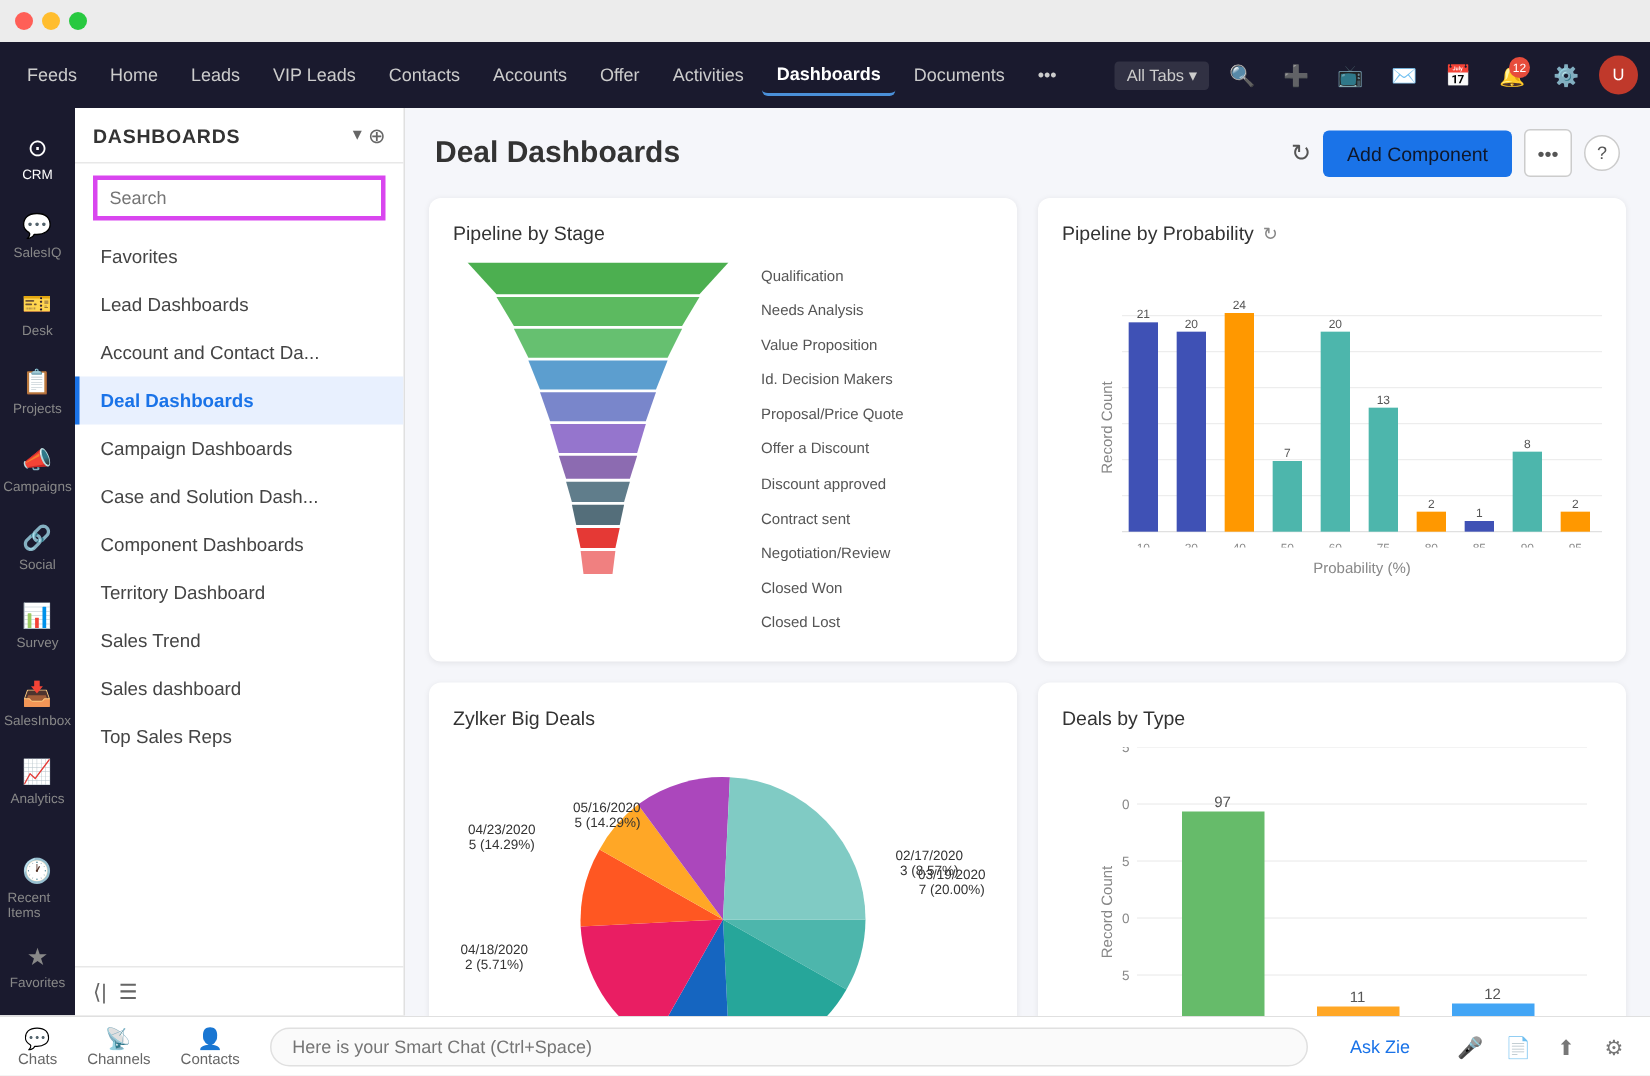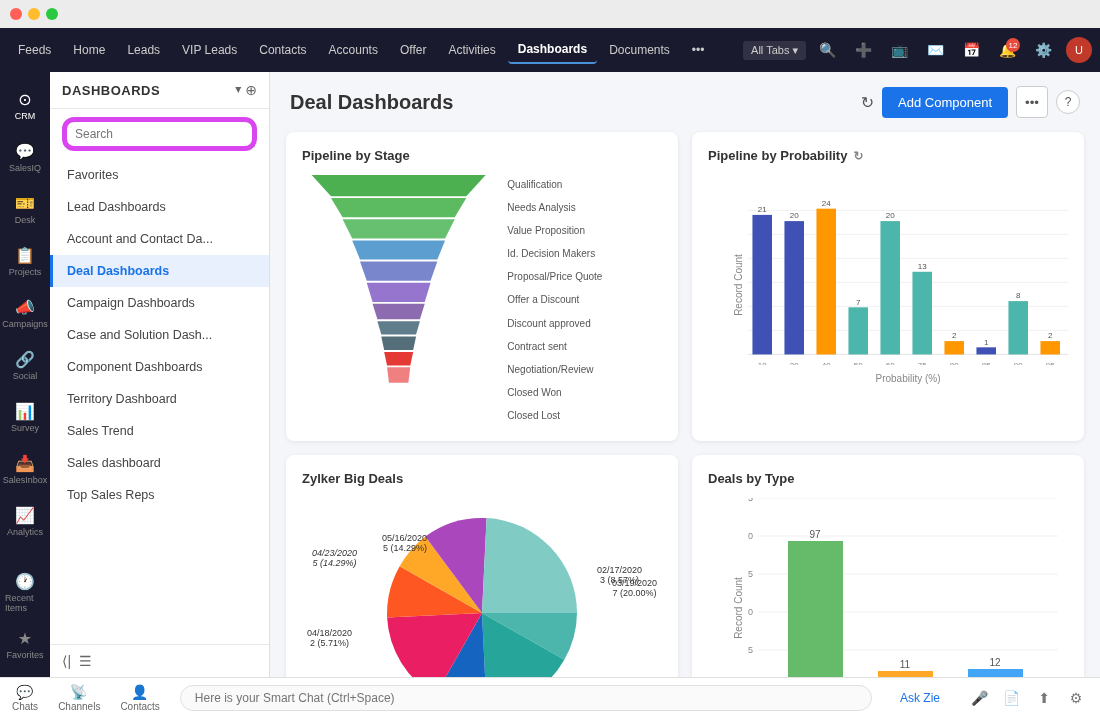--- a/index.html
+++ b/index.html
@@ -33,39 +33,39 @@
     .icon-sidebar-item .icon-label { font-size: 9px; }
     .icon-sidebar-item .icon-glyph { font-size: 16px; }
     .icon-sidebar-bottom { margin-top: auto; }
 
     
     .sidebar { width: 220px; background: #fff; border-right: 1px solid #e0e0e0; display: flex; flex-direction: column; flex-shrink: 0; }
     .sidebar-header { padding: 10px 12px; display: flex; align-items: center; gap: 6px; border-bottom: 1px solid #e8e8e8; }
     .sidebar-title { font-size: 13px; font-weight: 700; color: #333; letter-spacing: 0.5px; }
     .sidebar-header-icons { display: flex; gap: 4px; margin-left: auto; }
     .sidebar-search { padding: 8px 12px; }
-    .sidebar-search input { width: 100%; border: 5px solid #d946ef; border-radius: 12px; padding: 5px 8px; font-size: 12px; outline: none; color: #555; }
+    .sidebar-search input { width: 100%; border: 3px solid #d946ef; border-radius: 0; padding: 5px 8px; font-size: 12px; outline: none; color: #555; }
     .sidebar-menu { overflow-y: auto; flex: 1; }
     .sidebar-item { padding: 9px 14px; font-size: 12.5px; color: #444; cursor: pointer; border-left: 3px solid transparent; }
     .sidebar-item.active { color: #1a73e8; font-weight: 600; background: #e8f0fe; border-left-color: #1a73e8; }
 
     
     .content { flex: 1; background: #f5f6fa; overflow: auto; padding: 0; display: flex; flex-direction: column; }
     .content-header { padding: 14px 20px 10px; display: flex; align-items: center; gap: 10px; background: #f5f6fa; }
     .content-title { font-size: 20px; font-weight: 600; color: #333; flex: 1; }
     .content-header-actions { display: flex; align-items: center; gap: 8px; }
-    .btn-add-component { background: #1a73e8; color: #ffffff; border: none; padding: 8px 16px; border-radius: 4px; font-size: 13px; font-weight: 500; cursor: pointer; }
+    .btn-add-component { background: #1a73e8; color: #0f172a; border: none; padding: 8px 16px; border-radius: 4px; font-size: 13px; font-weight: 500; cursor: pointer; }
     .btn-more { width: 32px; height: 32px; border: 1px solid #ccc; border-radius: 4px; background: #fff; cursor: pointer; display: flex; align-items: center; justify-content: center; color: #555; }
     .btn-help { width: 24px; height: 24px; border: 1px solid #ccc; border-radius: 50%; background: #fff; cursor: pointer; display: flex; align-items: center; justify-content: center; color: #555; font-size: 12px; }
     .btn-refresh { background: none; border: none; cursor: pointer; color: #555; font-size: 16px; }
 
     
     .dashboard-grid { display: grid; grid-template-columns: 1fr 1fr; gap: 14px; padding: 4px 16px 16px; flex: 1; }
     .chart-card { background: #fff; border-radius: 8px; box-shadow: 0 1px 4px rgba(0,0,0,0.08); padding: 16px; display: flex; flex-direction: column; }
-    .chart-title { font-size: 13px; font-weight: 700; color: #333; margin-bottom: 12px; display: flex; align-items: center; gap: 6px; }
+    .chart-title { font-size: 13px; font-weight: 400; color: #333; margin-bottom: 12px; display: flex; align-items: center; gap: 6px; }
     .chart-area { flex: 1; position: relative; }
 
     
     .bottom-bar { height: 40px; background: #fff; border-top: 1px solid #e0e0e0; display: flex; align-items: center; padding: 0 12px; gap: 20px; flex-shrink: 0; }
     .bottom-tab { display: flex; flex-direction: column; align-items: center; gap: 1px; color: #666; cursor: pointer; font-size: 10px; }
     .bottom-tab .icon-glyph { font-size: 14px; }
     .bottom-chat-input { flex: 1; border: 1px solid #e0e0e0; border-radius: 20px; padding: 5px 14px; font-size: 12px; color: #888; background: #fafafa; }
     .bottom-ask { background: none; border: none; color: #1a73e8; font-size: 12px; font-weight: 500; cursor: pointer; padding: 0 8px; }
     .bottom-right-icons { display: flex; gap: 8px; align-items: center; }
     .bottom-icon-btn { color: #777; font-size: 14px; cursor: pointer; width: 24px; height: 24px; display: flex; align-items: center; justify-content: center; }
@@ -327,21 +327,21 @@
 
             <path d="M0,0 L4.6,-94.9 A95,95 0 0,1 95,0 Z" fill="#80cbc4"></path>
           </svg>
         </div>
 
         <div style="position:relative;margin-top:-200px;height:200px;pointer-events:none;">
           <span style="position:absolute;top:5px;right:20px;font-size:9px;color:#333;text-align:center;margin-top:32px;">02/17/2020<br>3 (8.57%)</span>
           <span style="position:absolute;top:50px;right:5px;font-size:9px;color:#333;text-align:center;">03/19/2020<br>7 (20.00%)</span>
 
           <span style="position:absolute;top:100px;left:5px;font-size:9px;color:#333;text-align:center;">04/18/2020<br>2 (5.71%)</span>
-          <span style="position:absolute;top:20px;left:10px;font-size:9px;color:#333;text-align:center;font-style:italic;">04/23/2020<br>5 (14.29%)</span>
+          <span style="position:absolute;top:20px;left:10px;font-size:9px;color:#333;text-align:center;">04/23/2020<br>5 (14.29%)</span>
           <span style="position:absolute;top:5px;left:80px;font-size:9px;color:#333;text-align:right;">05/16/2020<br>5 (14.29%)</span>
         </div>
       </div>
 
       <div class="chart-card">
         <div class="chart-title">Deals by Type</div>
         <div style="position:relative;padding-left:40px;padding-bottom:40px;height:220px;">
           <span style="position:absolute;left:0;top:50%;transform:translateY(-50%) rotate(-90deg);font-size:10px;color:#888;white-space:nowrap;">Record Count</span>
           <svg width="100%" height="190" viewBox="0 0 300 190">
             <line x1="0" y1="190" x2="300" y2="190" stroke="#e0e0e0" stroke-width="1"></line>

